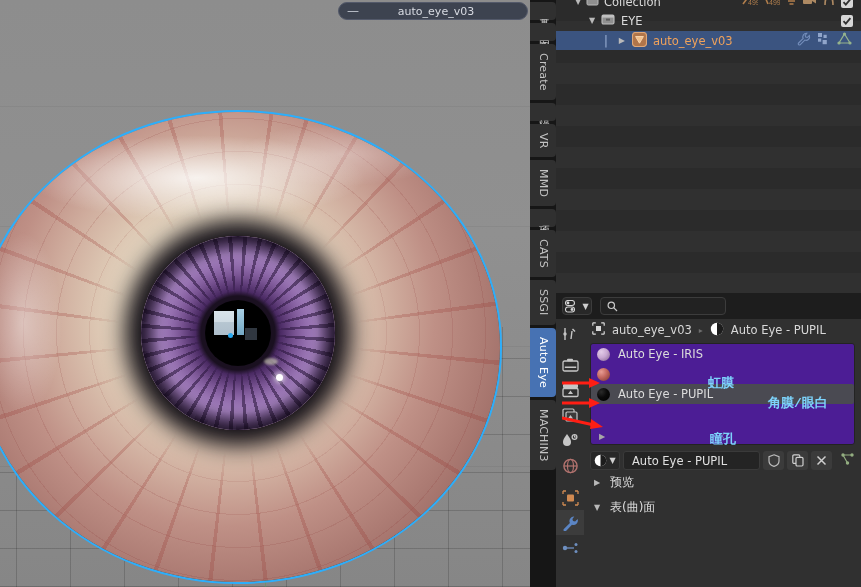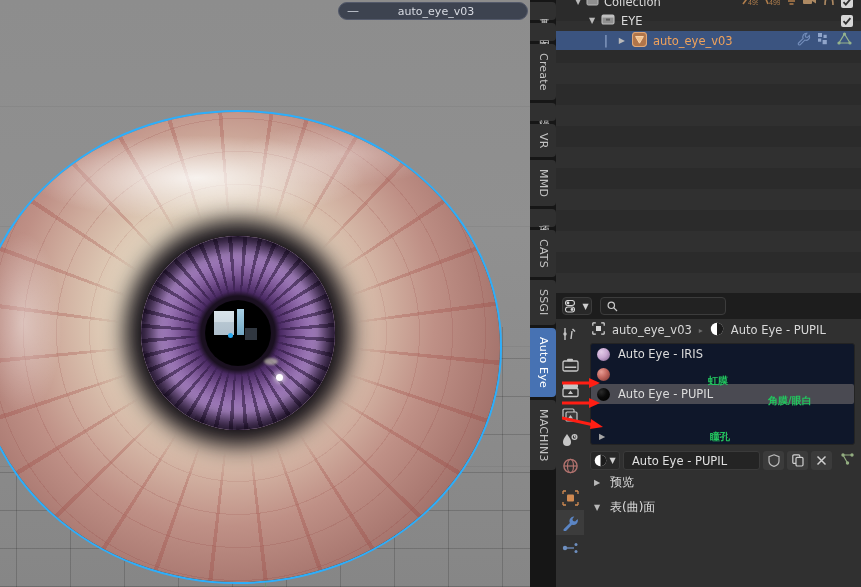--- a/index.html
+++ b/index.html
@@ -173,21 +173,21 @@
   #props-icons{ width:28px; background:#303030; padding-top:2px; flex:0 0 28px; }
   .picon{ width:28px; height:25px; display:flex; align-items:center; justify-content:center; }
   .picon.sep{ height:7px; }
   .picon.active{ background:#3c3c3c; }
   #props-main{ flex:1; background:#303030; min-width:0; position:relative; }
 
   .breadcrumb{ height:22px; display:flex; align-items:center; gap:7px; padding:0 8px; font-size:11.5px;
     color:#d8d8d8; background:#303030; }
   .breadcrumb .sep{ color:#6d6d6d; font-size:8px; }
 
-  .matlist{ margin:2px 6px 0 6px; background:#0f172a; border:1px solid #232323; border-radius:3px;
+  .matlist{ margin:2px 6px 0 6px; background:#4c1d95; border:1px solid #232323; border-radius:3px;
     height:102px; position:relative; }
   .mrow{ height:20px; display:flex; align-items:center; gap:8px; padding-left:6px; font-size:11.5px; color:#dcdcdc; }
   .mrow.sel{ background:#4a4a52; border-radius:2px; }
   .msphere{ width:13px; height:13px; border-radius:50%; flex:0 0 13px; }
   .matlist .grip{ position:absolute; left:50%; bottom:3px; transform:translateX(-50%);
     color:#8a8a8a; font-size:9px; letter-spacing:1px; }
   .matlist .addtri{ position:absolute; left:8px; bottom:3px; color:#a8a8a8; font-size:8px; }
 
   .datablock{ margin:6px 6px 0 6px; display:flex; align-items:center; gap:3px; }
   .db-id{ width:30px; height:19px; background:#282828; border:1px solid #3a3a3a; border-radius:3px;
@@ -198,21 +198,21 @@
     display:flex; align-items:center; justify-content:center; color:#cfcfcf; font-size:12px; }
 
   .panelrow{ height:25px; display:flex; align-items:center; gap:8px; padding-left:10px; font-size:12px;
     color:#dcdcdc; }
   .panelrow .tri{ color:#b9b9b9; font-size:8px; width:8px; }
   .usenodes{ margin:3px 8px 0 14px; height:20px; background:#3e6a72; border-radius:4px;
     display:flex; align-items:center; gap:7px; padding-left:7px; color:#eaf3f4; font-size:12px;
     overflow:hidden; }
 
   
-  .anno{ position:absolute; color:#22c55e; font-size:10px; font-weight:bold; white-space:nowrap;
+  .anno{ position:absolute; color:#7dd3fc; font-size:13px; font-weight:bold; white-space:nowrap;
     pointer-events:none; }
   .arrow{ position:absolute; pointer-events:none; }
 </style>
 </head>
 <body>
 
 <div id="app">
 
   <div id="viewport">
     <div class="grid-upper"></div>
@@ -564,14 +564,14 @@
 <svg class="arrow" style="left:562px; top:394px;" width="40" height="18" viewBox="0 0 40 18">
   <path d="M0 9 H30" stroke="#ff1e14" stroke-width="3"></path>
     <path d="M38 9 L27 4 L27 14 Z" fill="#ff1e14"></path>
 </svg>
 <svg class="arrow" style="left:562px; top:414px;" width="44" height="20" viewBox="0 0 44 20">
   <path d="M0 4 L32 11" stroke="#ff1e14" stroke-width="3"></path>
     <path d="M41 13 L29 5 L28 15 Z" fill="#ff1e14"></path>
 </svg>
 
 <span class="anno" style="left:708px; top:374px;">虹膜</span>
-<span class="anno" style="left:768px; top:394px;">角膜/眼白</span>
+<span class="anno" style="left:768px; top:394px;font-family:Liberation Mono, monospace;">角膜/眼白</span>
 <span class="anno" style="left:710px; top:408px;margin-top:22px;">瞳孔</span>
 
 </body></html>

